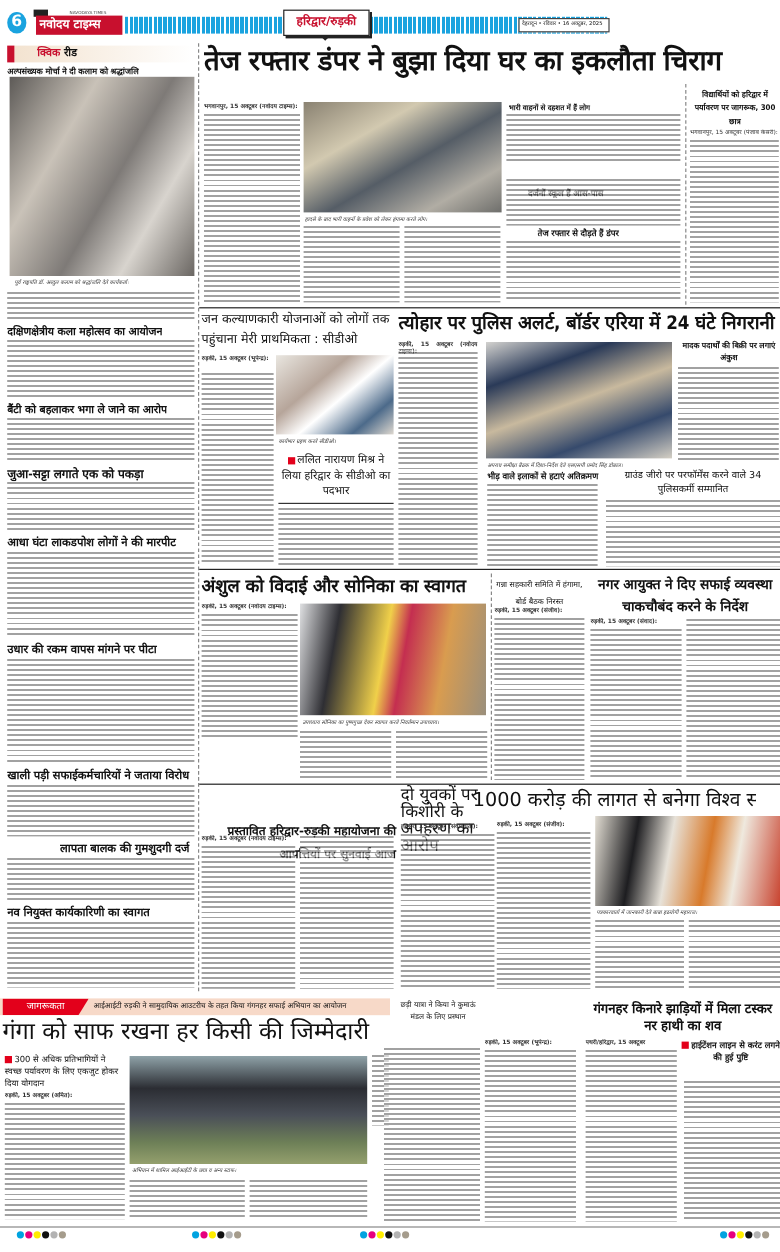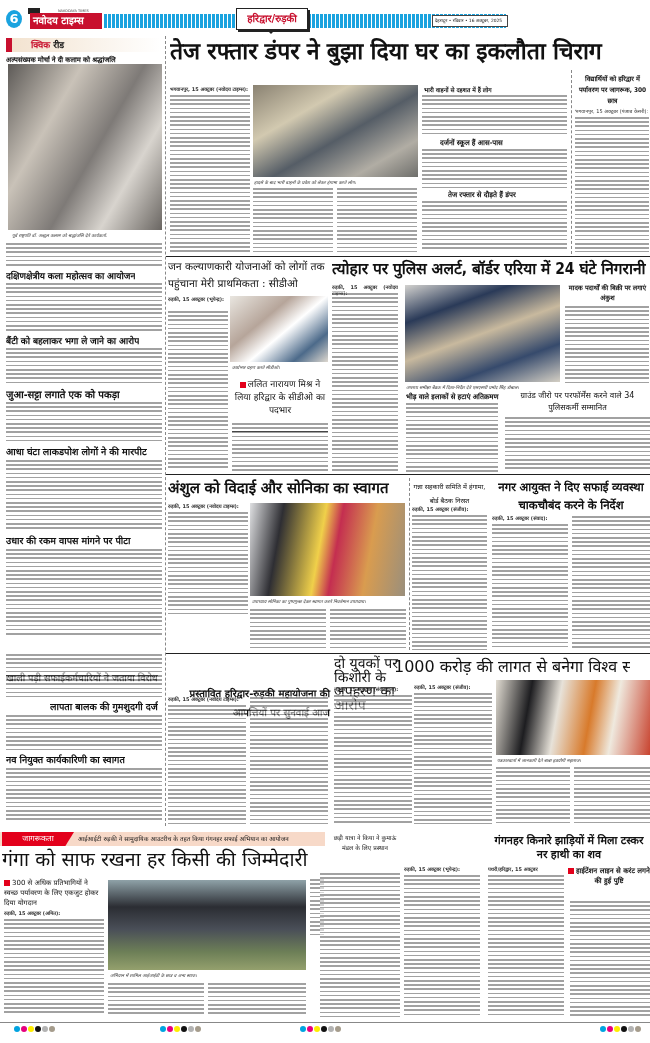--- a/index.html
+++ b/index.html
@@ -46,58 +46,58 @@
 
   <div class="abs hdl" style="left:2px;top:351px;font-size:10px;">जुआ-सट्टा लगाते एक को पकड़ा</div>
   <div class="abs lines" style="left:2px;top:365px;width:156px;height:42px;"></div>
 
   <div class="abs hdl" style="left:2px;top:409px;font-size:9.5px;">आधा घंटा लाकडपोश लोगों ने की मारपीट</div>
   <div class="abs lines" style="left:2px;top:423px;width:156px;height:72px;"></div>
 
   <div class="abs hdl" style="left:2px;top:498px;font-size:9.5px;">उधार की रकम वापस मांगने पर पीटा</div>
   <div class="abs lines" style="left:2px;top:512px;width:156px;height:88px;"></div>
 
-  <div class="abs hdl" style="left:2px;top:603px;font-size:9.5px;margin-top:32px;">खाली पड़ी सफाईकर्मचारियों ने जताया विरोध</div>
+  <div class="abs hdl" style="left:2px;top:603px;font-size:9.5px;">खाली पड़ी सफाईकर्मचारियों ने जताया विरोध</div>
   <div class="abs lines" style="left:2px;top:617px;width:156px;height:44px;"></div>
 
   <div class="abs hdl" style="left:2px;top:664px;font-size:9.5px;margin-left:44px;">लापता बालक की गुमशुदगी दर्ज</div>
   <div class="abs lines" style="left:2px;top:678px;width:156px;height:36px;"></div>
 
   <div class="abs hdl" style="left:2px;top:717px;font-size:9.5px;">नव नियुक्त कार्यकारिणी का स्वागत</div>
   <div class="abs lines" style="left:2px;top:731px;width:156px;height:56px;"></div>
 </div>
 <div class="abs vrule" style="left:165px;top:36px;height:790px;"></div>
 
 <div class="abs hdl" style="left:170px;top:36px;width:480px;font-size:23px;line-height:30px;">तेज रफ्तार डंपर ने बुझा दिया घर का इकलौता चिराग</div>
 <div class="abs txt" style="left:170px;top:86px;width:80px;font-weight:bold;">भगवानपुर, 15 अक्टूबर (नवोदय टाइम्स):</div>
 <div class="abs lines" style="left:170px;top:94px;width:80px;height:158px;"></div>
 <div class="abs photo" style="left:253px;top:85px;width:165px;height:92px;background:linear-gradient(150deg,#8a8272,#d2c9b0 30%,#555d66 55%,#b1ada4 80%,#6e6e6b);"></div>
 <div class="abs caption" style="left:254px;top:179px;">हादसे के बाद भारी वाहनों के प्रवेश को लेकर हंगामा करते लोग।</div>
 <div class="abs lines" style="left:253px;top:187px;width:80px;height:65px;"></div>
 <div class="abs lines" style="left:337px;top:187px;width:80px;height:65px;"></div>
 <div class="abs hdl" style="left:424px;top:86px;font-size:6px;">भारी वाहनों से दहशत में हैं लोग</div>
 <div class="abs lines" style="left:422px;top:94px;width:145px;height:42px;"></div>
-<div class="abs hdl" style="left:440px;top:138px;font-size:7px;">दर्जनों स्कूल हैं आस-पास</div>
+<div class="abs hdl" style="left:440px;top:156px;font-size:7px;">दर्जनों स्कूल हैं आस-पास</div>
 <div class="abs lines" style="left:422px;top:148px;width:145px;height:40px;"></div>
 <div class="abs hdl" style="left:448px;top:190px;font-size:7px;">तेज रफ्तार से दौड़ते हैं डंपर</div>
 <div class="abs lines" style="left:422px;top:200px;width:145px;height:50px;"></div>
 <div class="abs vrule" style="left:571px;top:70px;height:184px;"></div>
 
 <div class="abs hdl" style="left:575px;top:74px;width:75px;font-size:6.5px;line-height:11px;white-space:normal;text-align:center;">विद्यार्थियों को हरिद्वार में पर्यावरण पर जागरूक, 300 छात्र</div>
 <div class="abs txt" style="left:575px;top:108px;width:75px;">भगवानपुर, 15 अक्टूबर (पंजाब केसरी):</div>
 <div class="abs lines" style="left:575px;top:116px;width:74px;height:136px;"></div>
 
 <div class="abs rule" style="left:166px;top:256px;width:484px;"></div>
 
 <div class="abs" style="left:168px;top:258px;width:160px;font-size:10.5px;line-height:17px;color:#111;">जन कल्याणकारी योजनाओं को लोगों तक पहुंचाना मेरी प्राथमिकता : सीडीओ</div>
 <div class="abs txt" style="left:168px;top:296px;width:60px;font-weight:bold;">रुड़की, 15 अक्टूबर (भूपेन्द्र):</div>
 <div class="abs lines" style="left:168px;top:310px;width:60px;height:160px;"></div>
 <div class="abs photo" style="left:230px;top:296px;width:98px;height:66px;background:linear-gradient(140deg,#e9e6e0,#b6a59a 35%,#fff 55%,#4c6a8a 80%,#ded8cf);"></div>
 <div class="abs caption" style="left:232px;top:364px;">कार्यभार ग्रहण करते सीडीओ।</div>
-<div class="abs" style="left:232px;top:378px;width:96px;font-size:9px;line-height:13px;text-align:center;color:#111;border-bottom:1px solid #333;padding-bottom:14px;"><span class="reddot"></span><span>ललित नारायण मिश्र ने लिया हरिद्वार के सीडीओ का पदभार</span></div>
+<div class="abs" style="left:232px;top:378px;width:96px;font-size:9px;line-height:13px;text-align:center;color:#111;border-bottom:1px solid #333;padding-bottom:2px;"><span class="reddot"></span><span>ललित नारायण मिश्र ने लिया हरिद्वार के सीडीओ का पदभार</span></div>
 <div class="abs lines" style="left:232px;top:422px;width:96px;height:50px;"></div>
 
 <div class="abs hdl" style="left:332px;top:256px;width:318px;font-size:15.5px;line-height:26px;">त्योहार पर पुलिस अलर्ट, बॉर्डर एरिया में 24 घंटे निगरानी</div>
 <div class="abs txt" style="left:332px;top:284px;width:66px;font-weight:bold;">रुड़की, 15 अक्टूबर (नवोदय टाइम्स):</div>
 <div class="abs lines" style="left:332px;top:292px;width:66px;height:180px;"></div>
 <div class="abs photo" style="left:405px;top:285px;width:155px;height:97px;background:linear-gradient(160deg,#d3d2cf,#2a3a58 25%,#c8b99e 50%,#364a6c 75%,#d4cfc4);"></div>
 <div class="abs caption" style="left:406px;top:384px;">अपराध समीक्षा बैठक में दिशा-निर्देश देते एसएसपी प्रमोद सिंह डोबाल।</div>
 <div class="abs hdl" style="left:565px;top:283px;width:85px;font-size:6.5px;line-height:10px;white-space:normal;text-align:center;">मादक पदार्थों की बिक्री पर लगाएं अंकुश</div>
 <div class="abs lines" style="left:565px;top:305px;width:84px;height:80px;"></div>
 <div class="abs hdl" style="left:406px;top:392px;font-size:7px;">भीड़ वाले इलाकों से हटाएं अतिक्रमण</div>

